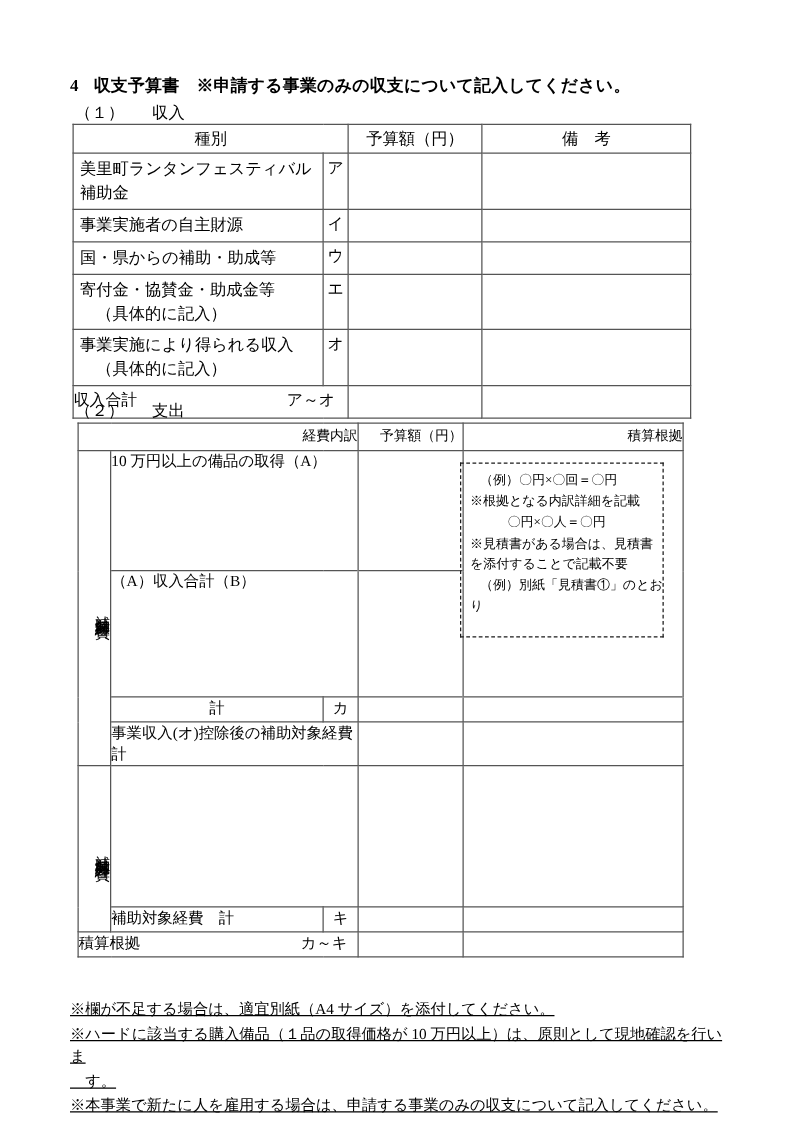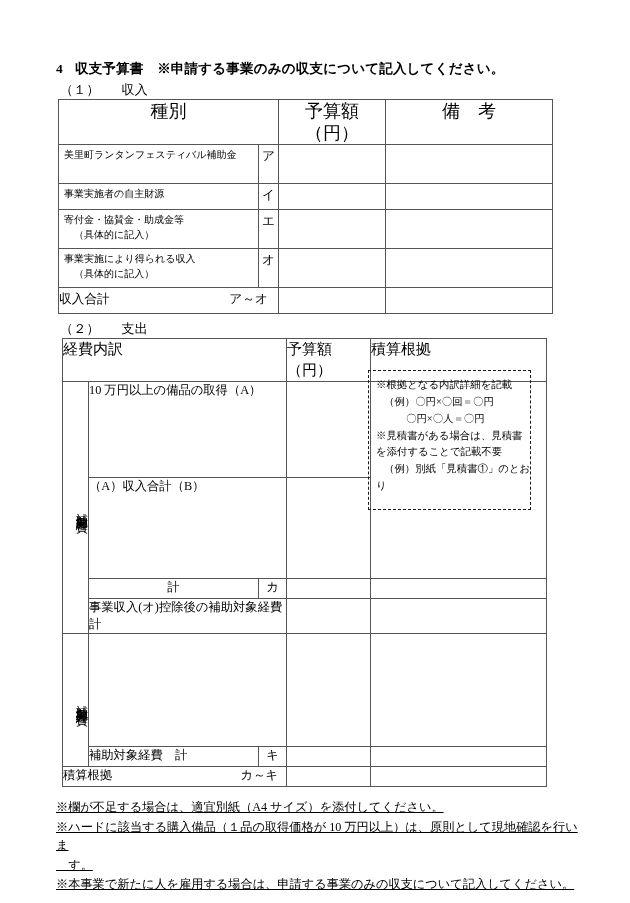--- a/index.html
+++ b/index.html
@@ -68,26 +68,26 @@
   #income-table {
     left: 58px;
     top: 99px;
     width: 494px;
   }
   #income-table td { height: 19px; }
   #income-table .hd {
     text-align: center;
     height: 22px;
     line-height: 22px;
-    font-size: 18px;
+    font-size: 13px;
   }
   #income-table .kind {
     padding: 3px 2px 3px 5px;
     line-height: 1.45;
-    font-size: 10px;
+    font-size: 13px;
   }
   #income-table .mark {
     text-align: center;
     font-size: 12.7px;
     padding-top: 3px;
   }
   #income-table .totalrow {
     padding: 3px 2px 3px 0;
     font-size: 12.7px;
   }
@@ -101,24 +101,24 @@
   
   #expense-table {
     left: 62px;
     top: 338px;
     width: 484px;
   }
   #expense-table td {
     font-size: 12.3px;
   }
   #expense-table .hd {
-    text-align: left;
+    text-align: right;
     height: 21px;
     line-height: 21px;
-    font-size: 15px;
+    font-size: 11px;
   }
   .vlabel {
     writing-mode: vertical-rl;
     text-orientation: upright;
     text-align: center;
     vertical-align: middle;
     letter-spacing: 1px;
     font-size: 12.3px;
     line-height: 1;
     padding: 0;
@@ -212,20 +212,26 @@
         <td></td>
       </tr>
 
       <tr>
         <td class="kind" style="height:19px">事業実施者の自主財源</td>
         <td class="mark">イ</td>
         <td></td>
         <td></td>
       </tr>
 
+      <tr>
+        <td class="kind" style="height:19px">国・県からの補助・助成等</td>
+        <td class="mark">ウ</td>
+        <td></td>
+        <td></td>
+      </tr>
 
       <tr>
         <td class="kind" style="height:32px; white-space:pre-line">寄付金・協賛金・助成金等
 　（具体的に記入）</td>
         <td class="mark">エ</td>
         <td></td>
         <td></td>
       </tr>
 
       <tr>
@@ -318,22 +324,22 @@
             <span class="tail">カ～キ</span>
           </div>
         </td>
         <td></td>
         <td></td>
       </tr>
     </tbody>
   </table>
 
   <div id="hint-box">
+    <div class="ln ind1">（例）〇円×〇回＝〇円</div>
     <div class="ln">※根拠となる内訳詳細を記載</div>
-    <div class="ln ind1">（例）〇円×〇回＝〇円</div>
     <div class="ln ind2">〇円×〇人＝〇円</div>
     <div class="ln">※見積書がある場合は、見積書</div>
     <div class="ln">を添付することで記載不要</div>
     <div class="ln ind1">（例）別紙「見積書①」のとお</div>
     <div class="ln">り</div>
   </div>
 
   <div id="footnotes">
     <div class="note">※欄が不足する場合は、適宜別紙（A4 サイズ）を添付してください。</div>
     <div class="note">※ハードに該当する購入備品（１品の取得価格が 10 万円以上）は、原則として現地確認を行いま</div>

